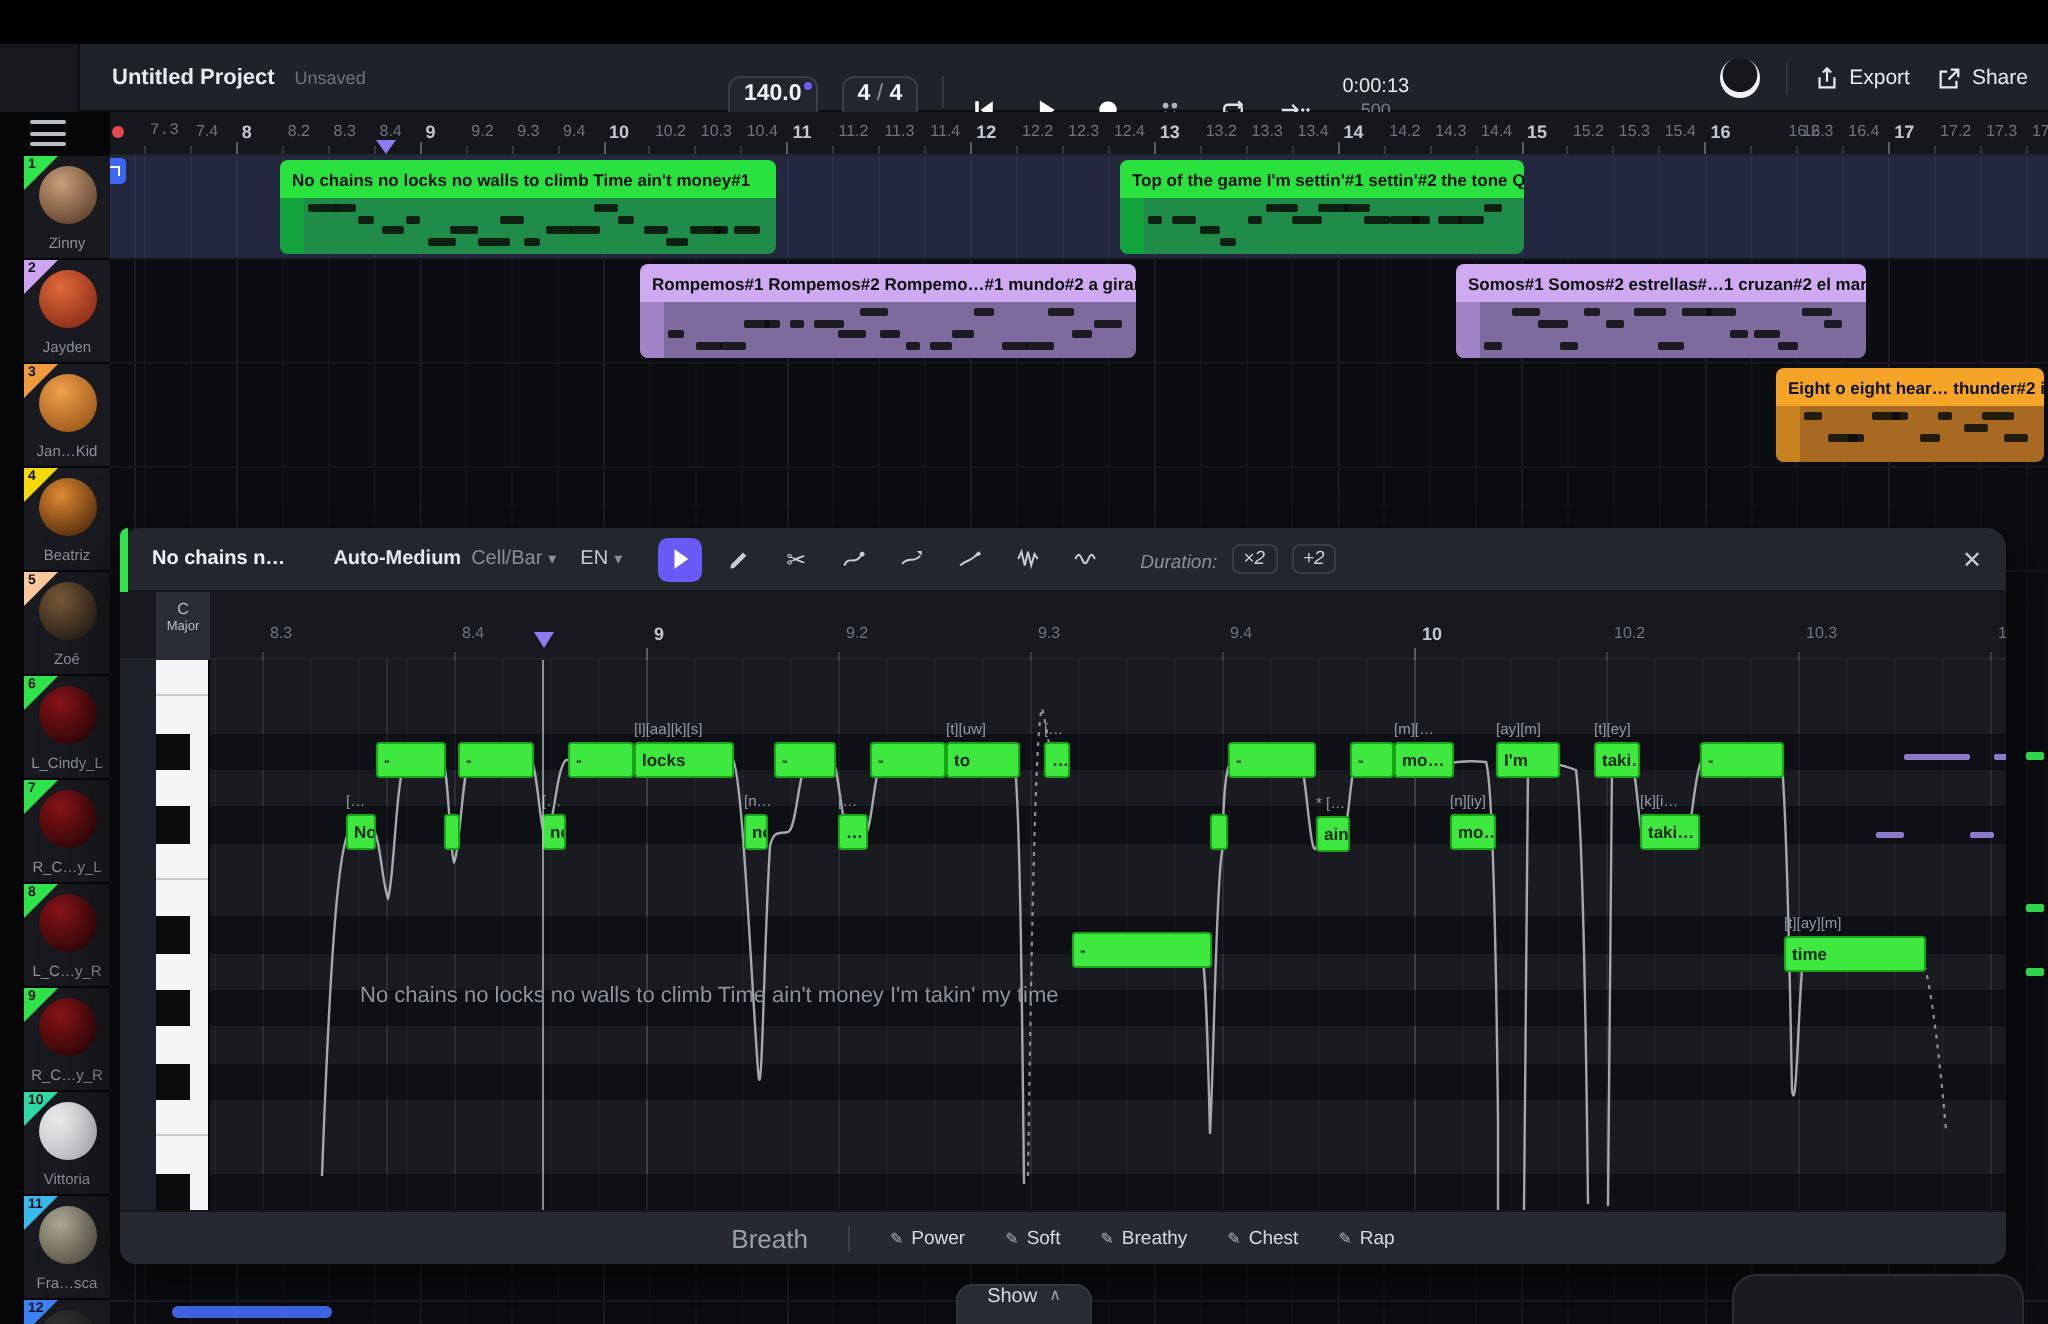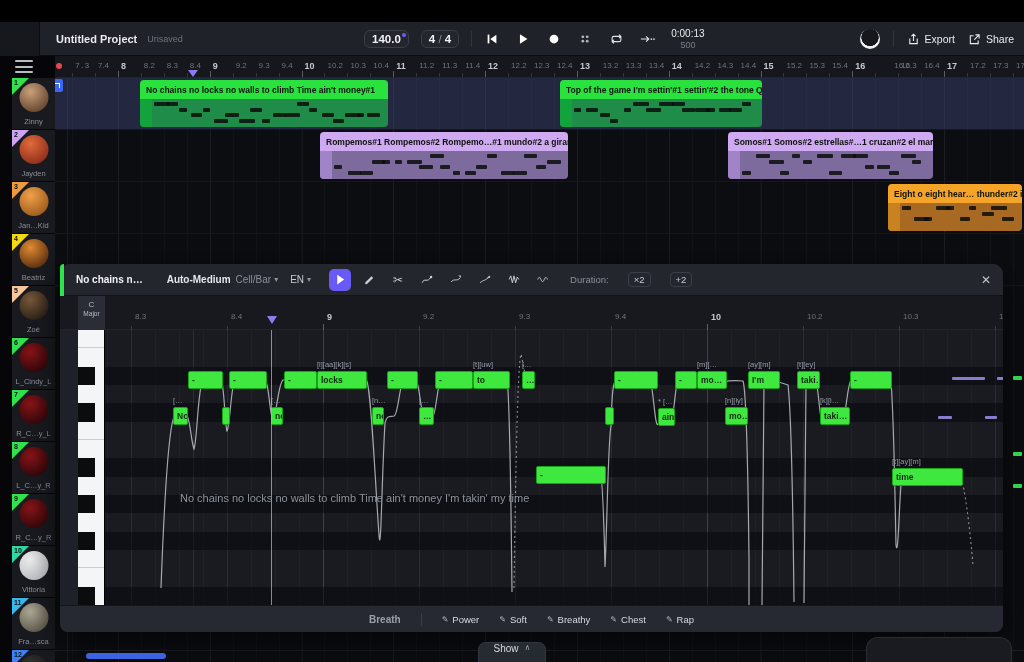--- a/index.html
+++ b/index.html
@@ -7,21 +7,21 @@
     font-family:"Liberation Sans", sans-serif; }
   #stage { position:relative; width:1024px; height:662px; background:#060608; }
 
   
   #topblack { position:absolute; left:0; top:0; width:1024px; height:22px; background:#000; }
   #topbar { position:absolute; left:0; top:22px; width:1024px; height:34px; background:#1f2228; border-bottom:1px solid #0b0c0e; }
   #topbar-leftcell { position:absolute; left:0; top:0; width:40px; height:34px; background:#17181d; border-right:1px solid #0c0d10; }
   #title-wrap { position:absolute; left:56px; top:0; height:34px; display:flex; align-items:center; gap:10px; }
   #proj-title { font-size:11px; font-weight:bold; color:#e8eaee; }
   #proj-sub { font-size:9px; color:#6e737d; }
-  #transport { position:absolute; left:364px; top:0; height:34px; display:flex; align-items:center; gap:12px; }
+  #transport { position:absolute; left:364px; top:16px; height:34px; display:flex; gap:12px; }
   .boxctl { border:1px solid #3a3e46; border-radius:6px; padding:2px 7px; font-size:11.5px; font-weight:bold; color:#f0f2f5; position:relative; background:#23262d; }
   .boxctl .dot { position:absolute; right:2px; top:2px; width:4px; height:4px; border-radius:50%; background:#6c5cf0; }
   .boxctl .slash { color:#8a8f99; font-weight:normal; }
   .tdivider { width:1px; height:16px; background:#32353c; }
   .ticon { width:16px; height:16px; display:flex; align-items:center; justify-content:center; }
   #time-display { text-align:center; line-height:1.15; margin-left:4px; }
   #time-main { font-size:10px; color:#e8eaee; }
   #time-sub { font-size:9px; color:#7a8089; }
   #top-right { position:absolute; right:10px; top:0; height:34px; display:flex; align-items:center; gap:13px; }
   #profile-circle { width:20px; height:20px; border-radius:50%; background:radial-gradient(circle at 50% 42%, #15171c 55%, #eef0f4 58%); }
@@ -67,21 +67,21 @@
   #ed-toolbar { position:absolute; left:0; top:0; width:943px; height:32px; background:#23262d; border-radius:10px 10px 0 0; border-bottom:1px solid #121317; display:flex; align-items:center; padding:0 12px 0 12px; }
   #ed-accent { position:absolute; left:0; top:0; width:4px; height:32px; background:#2fe44a; border-radius:10px 0 0 0; }
   #ed-clipname { font-size:10px; font-weight:bold; color:#f0f2f5; margin-left:4px; }
   #ed-mode { margin-left:24px; font-size:10px; font-weight:bold; color:#e4e7ec; }
   #ed-mode-sub { margin-left:5px; font-size:10px; color:#8a8f99; }
   .chev { font-size:8px; color:#8a8f99; margin-left:3px; }
   #ed-lang { margin-left:12px; font-size:10px; color:#c8ccd2; }
   #ed-tools { display:flex; align-items:center; gap:7px; margin-left:18px; }
   .toolbtn { width:22px; height:22px; border-radius:5px; display:flex; align-items:center; justify-content:center; font-size:11px; color:#c9ced6; }
   .toolbtn.sel { background:#6a5af5; color:#fff; }
-  #ed-duration { margin-left:16px; display:flex; align-items:center; gap:19px; }
+  #ed-duration { margin-left:16px; display:flex; align-items:flex-end; gap:7px;font-style:italic; }
   #ed-duration .durlabel { font-size:9.5px; color:#8a8f99; }
   .durbox { border:1px solid #3a3e46; border-radius:4px; padding:1px 5px; font-size:9.5px; color:#c8ccd2; background:#23262d; }
   #ed-close { margin-left:auto; font-size:12px; color:#c3c7cf; }
 
   #ed-rulerrow { position:absolute; left:0; top:32px; width:943px; height:34px; background:#17191f; border-bottom:1px solid #22242b; }
   #ed-leftstrip { position:absolute; left:0; top:32px; width:18px; height:309px; background:#1d2026; }
   #ed-keybox { position:absolute; left:18px; top:32px; width:27px; height:34px; background:#2a2d35; color:#b9bec6; text-align:center; padding-top:4px; }
   #ed-keybox .kr { font-size:8px; line-height:1.3; }
   #ed-keybox .ks { font-size:6.5px; line-height:1.2; }
   #ed-ruler { position:absolute; left:45px; top:32px; width:898px; height:34px; overflow:hidden; }
@@ -102,21 +102,21 @@
     background-position:218px 0, 26px 0, 2px 0; }
   .rowstripe { position:absolute; left:0; width:898px; background:rgba(5,6,9,.5); }
   .note { position:absolute; height:18px; background:#3fe83f; border:1px solid #17a517; border-radius:2px; font-size:8.5px; font-weight:bold; color:#0c2a0c; padding:3px 3px 0 3px; white-space:nowrap; overflow:hidden; }
   .ph-label { position:absolute; font-size:7.5px; color:#939aa5; white-space:nowrap; }
   .ghost-note { position:absolute; height:3px; background:#8a7cc8; border-radius:1px; }
   #ed-playhead-line { position:absolute; left:166px; top:0; width:1px; height:275px; background:rgba(235,238,242,.55); }
   #ed-lyricline { position:absolute; left:75px; top:162px; font-size:11px; color:#8d929b; white-space:nowrap; }
   #pitch-svg { position:absolute; left:0; top:0; }
 
   #ed-exprbar { position:absolute; left:0; top:341px; width:943px; height:27px; background:#262932; border-top:1px solid #15161a; border-radius:0 0 8px 8px; display:flex; align-items:center; justify-content:center; gap:20px; }
-  .expr-plain { font-size:10px; color:#9aa0a8;font-weight:bold; }
+  .expr-plain { font-size:13px; color:#9aa0a8; }
   .expr-div { width:1px; height:13px; background:#3a3e46; }
   .expr-btn { display:flex; align-items:center; gap:4px; font-size:9.5px; color:#d7dadf; }
   .expr-btn .pen { font-size:8px; color:#aab0b8; }
 
   
   #show-pill { position:absolute; left:478px; top:642px; width:68px; height:20px; background:#262a31; border:1px solid #32363e; border-bottom:none; border-radius:8px 8px 0 0; display:flex; justify-content:center; gap:6px; font-size:10px; color:#d7dadf; z-index:12; }
   #show-pill .up { font-size:8px; color:#9aa0a8; }
   #hscroll { position:absolute; left:86px; top:653px; width:80px; height:6px; background:#3e63e0; border-radius:3px; z-index:12; }
   #corner-box { position:absolute; left:866px; top:637px; width:146px; height:25px; background:#191b20; border:1px solid #2a2d34; border-bottom:none; border-radius:12px 12px 0 0; z-index:12; }
   .edge-dash { position:absolute; width:9px; height:4px; background:#2fd44a; border-radius:1px; z-index:11; }

